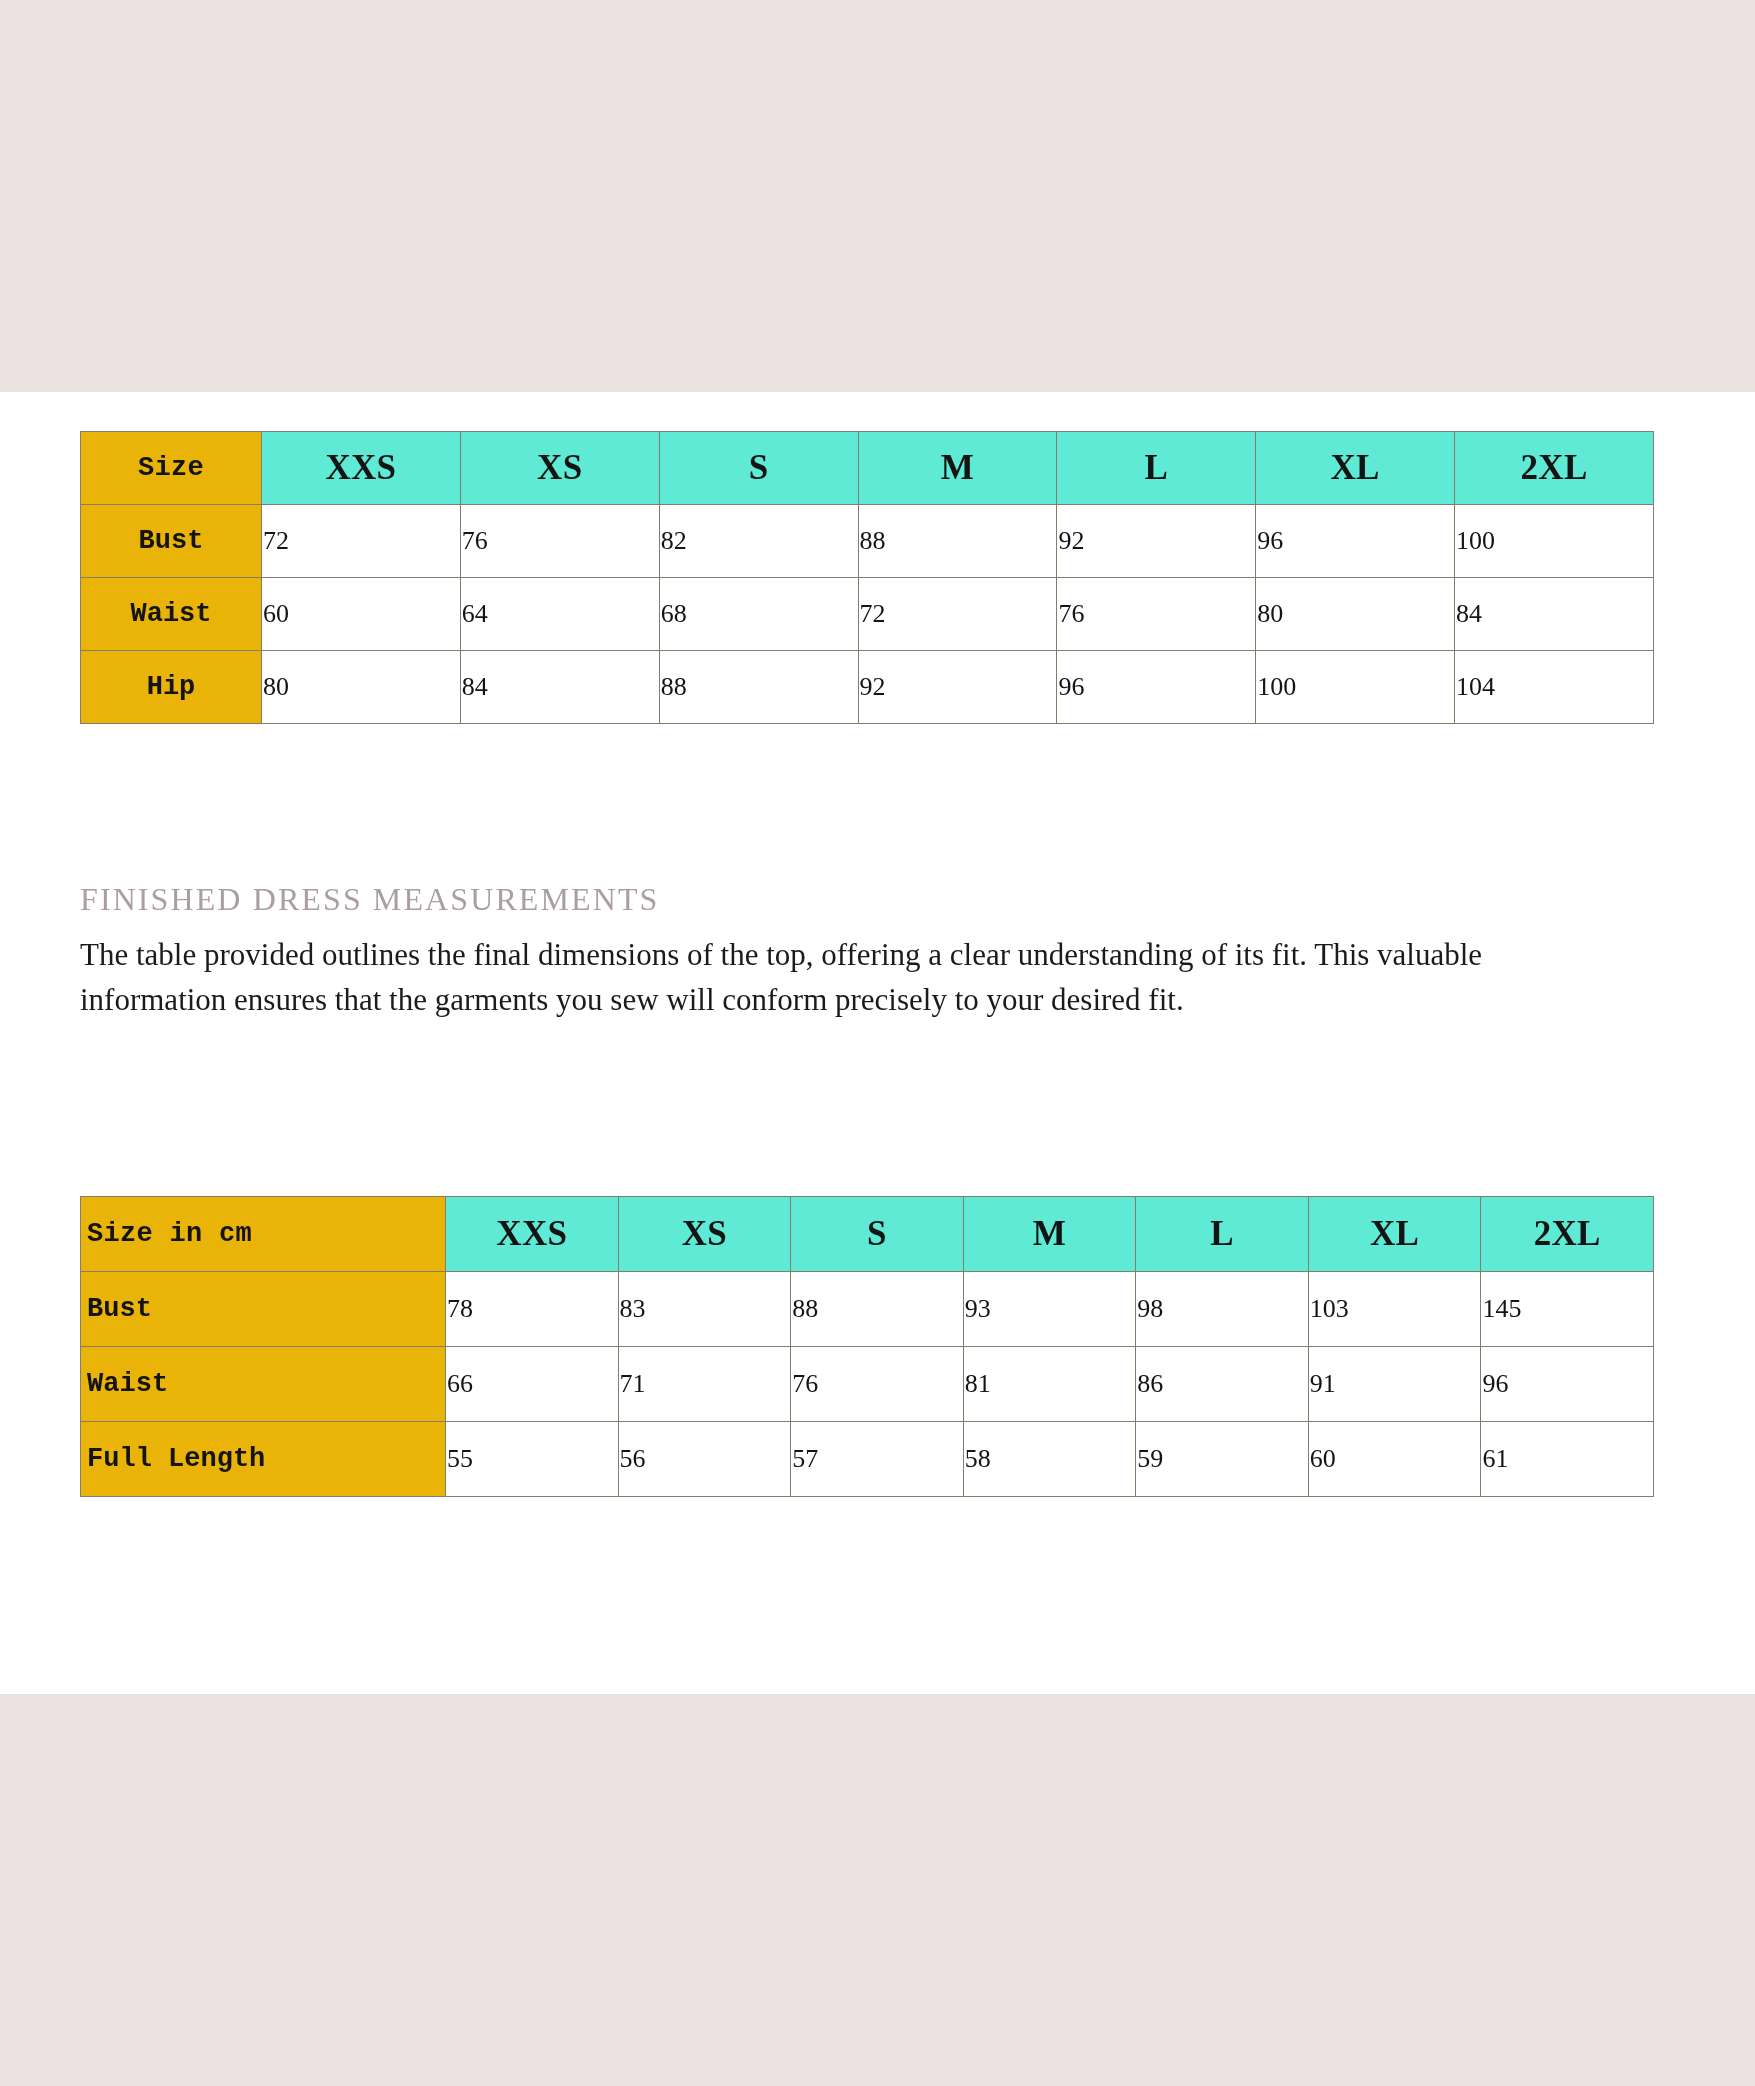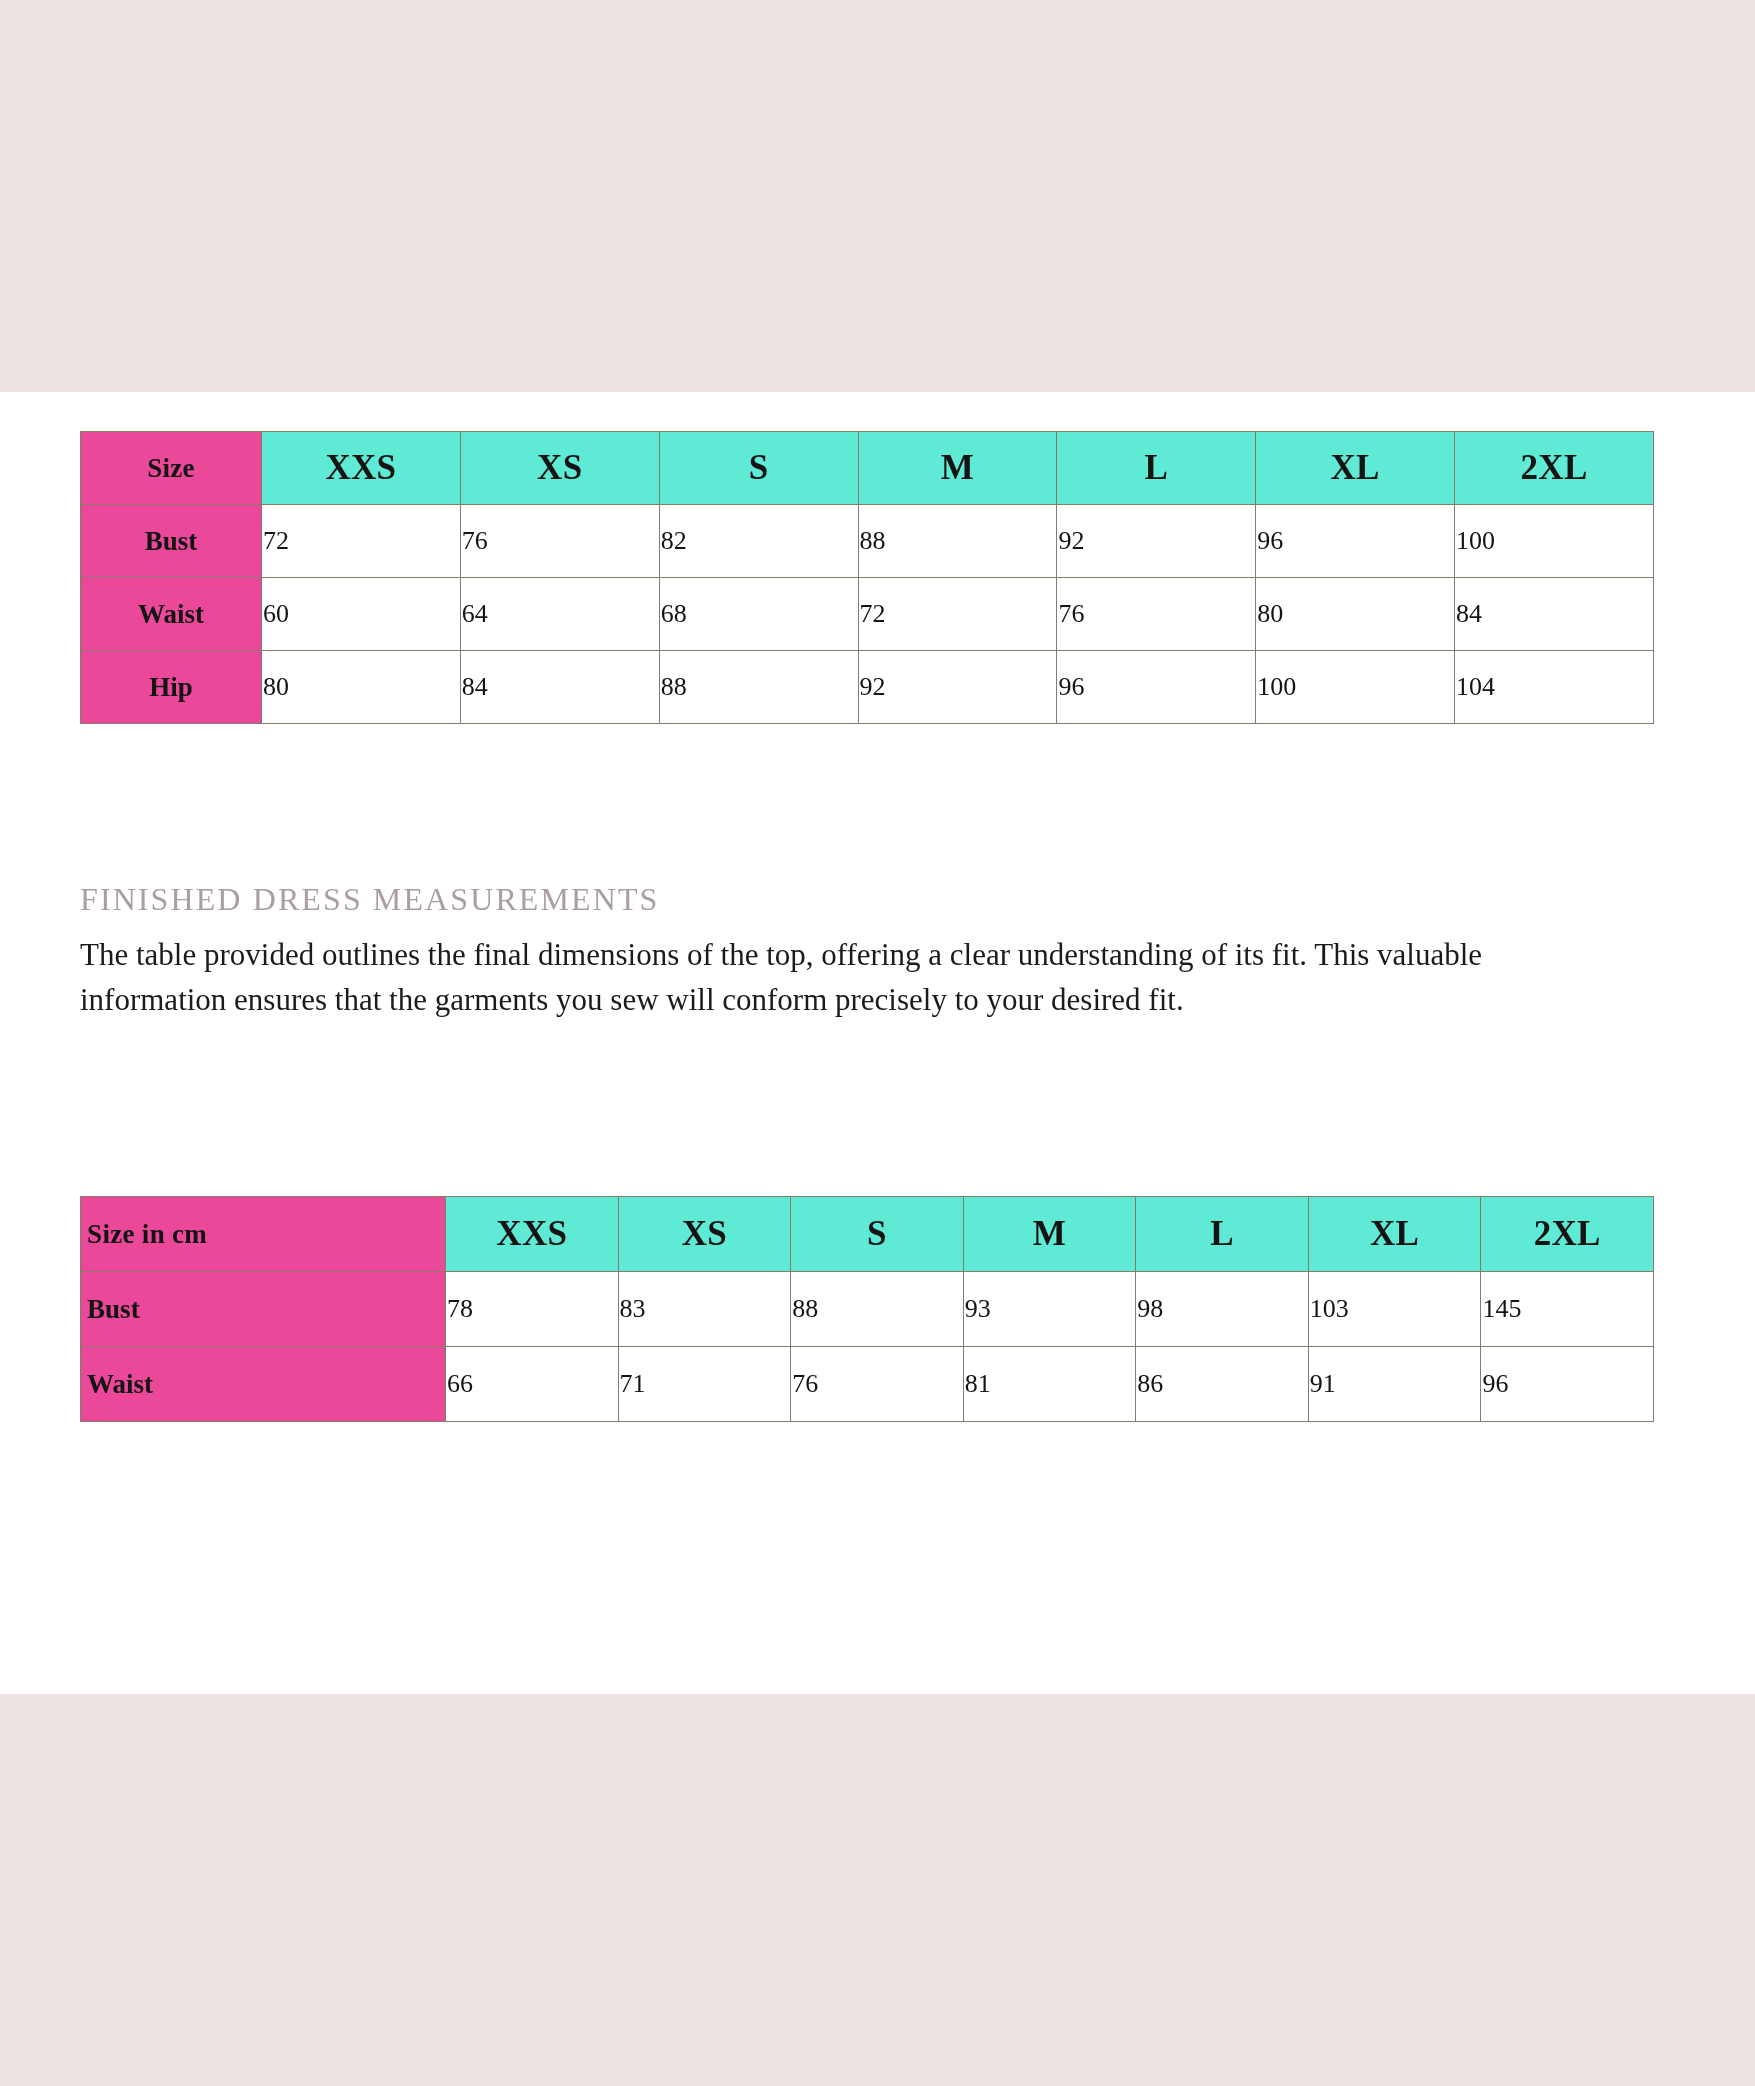--- a/index.html
+++ b/index.html
@@ -49,23 +49,24 @@
     color: #141414;
     background: #ffffff;
   }
   table.size-table .hdr {
     background: #5eead4;
     font-weight: bold;
     font-size: 35px;
     letter-spacing: 0.3px;
   }
   table.size-table .rowlabel {
-    background: #ec4899;
+    background: #eab308;
     font-weight: bold;
     font-size: 27px;
+    font-family: Liberation Mono, monospace;
   }
   table.size-table .val {
     background: #ffffff;
     font-size: 26px;
     text-align: left;
   }
 
   
   #table-body-measurements { margin-top: 39px; }
   #table-body-measurements td { height: 70px; }
@@ -232,16 +233,26 @@
       <td class="val">66</td>
       <td class="val">71</td>
       <td class="val">76</td>
       <td class="val">81</td>
       <td class="val">86</td>
       <td class="val">91</td>
       <td class="val">96</td>
     </tr>
 
 
+    <tr>
+      <td class="rowlabel">Full Length</td>
+      <td class="val">55</td>
+      <td class="val">56</td>
+      <td class="val">57</td>
+      <td class="val">58</td>
+      <td class="val">59</td>
+      <td class="val">60</td>
+      <td class="val">61</td>
+    </tr>
 
   </tbody>
 </table>
 
 
 </body></html>

